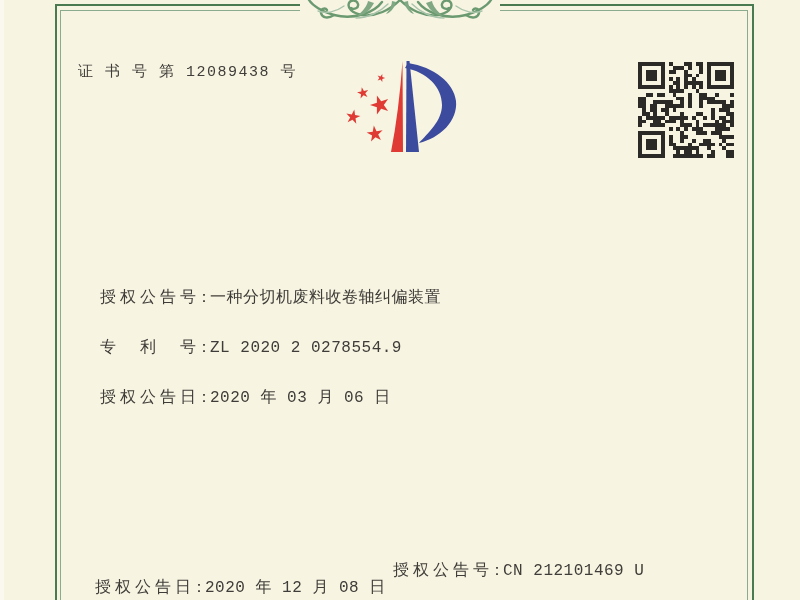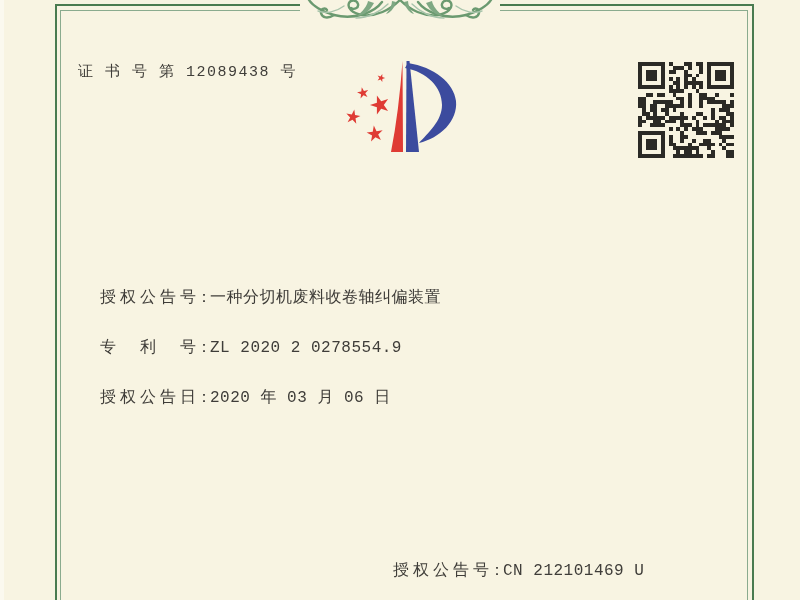--- a/index.html
+++ b/index.html
@@ -441,17 +441,20 @@
       <span class="flabel">授权公告号</span><span class="colon">：</span><span class="fvalue">一种分切机废料收卷轴纠偏装置</span>
     </div>
     <div class="row">
       <span class="flabel">专利号</span><span class="colon">：</span><span class="fvalue">ZL 2020 2 0278554.9</span>
     </div>
     <div class="row">
       <span class="flabel">授权公告日</span><span class="colon">：</span><span class="fvalue">2020 年 03 月 06 日</span>
     </div>
   </div>
 
+  <div class="grant-date">
+    <span class="flabel">授权公告日</span><span class="colon">：</span><span class="fvalue">2020 年 12 月 08 日</span>
+  </div>
   <div class="grant-no">
     <span class="flabel">授权公告号</span><span class="colon">：</span><span class="fvalue">CN 212101469 U</span>
   </div>
 
 </div>
 
 </body></html>

